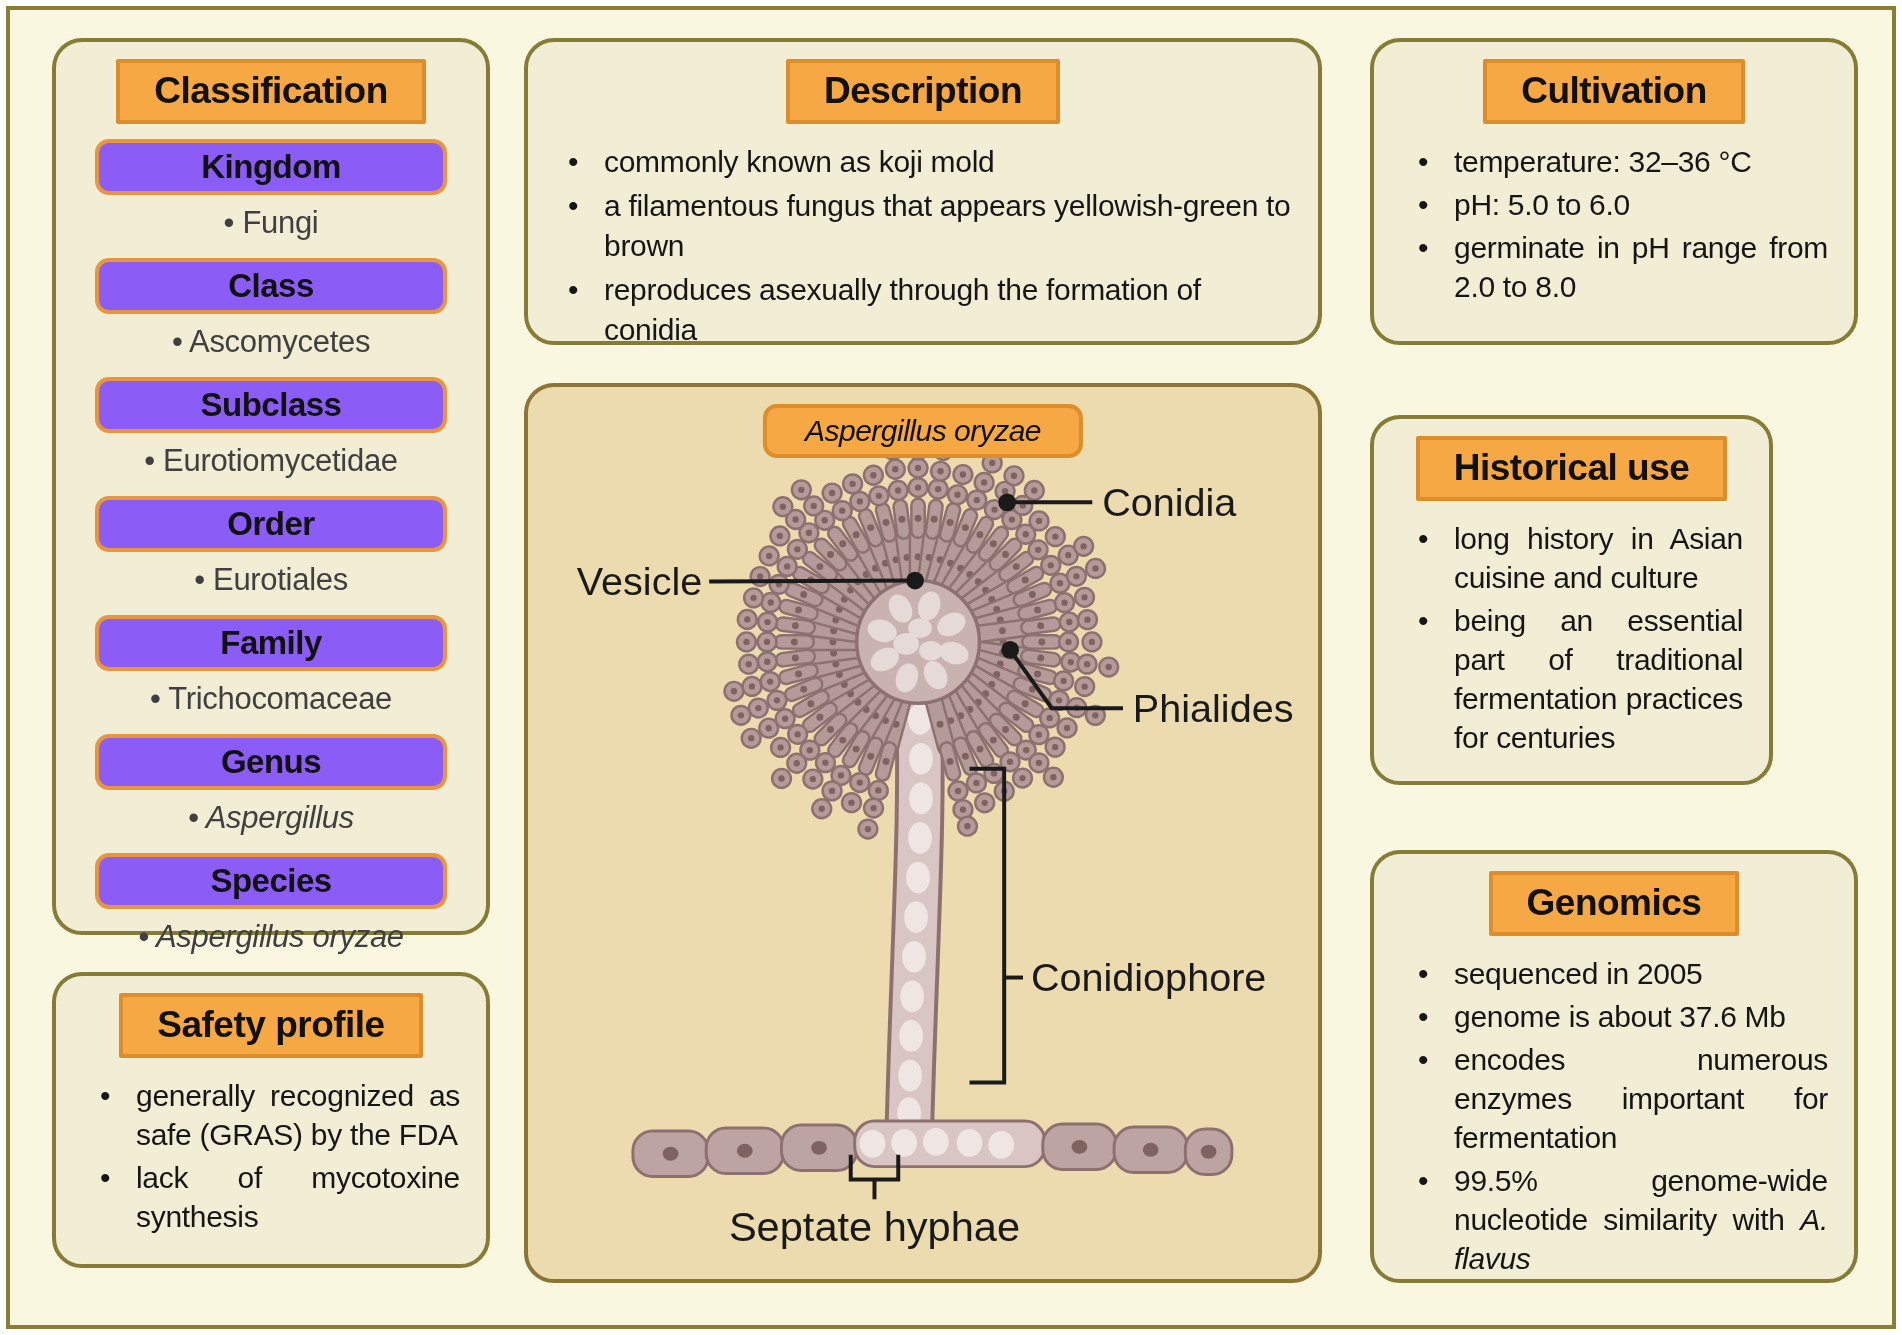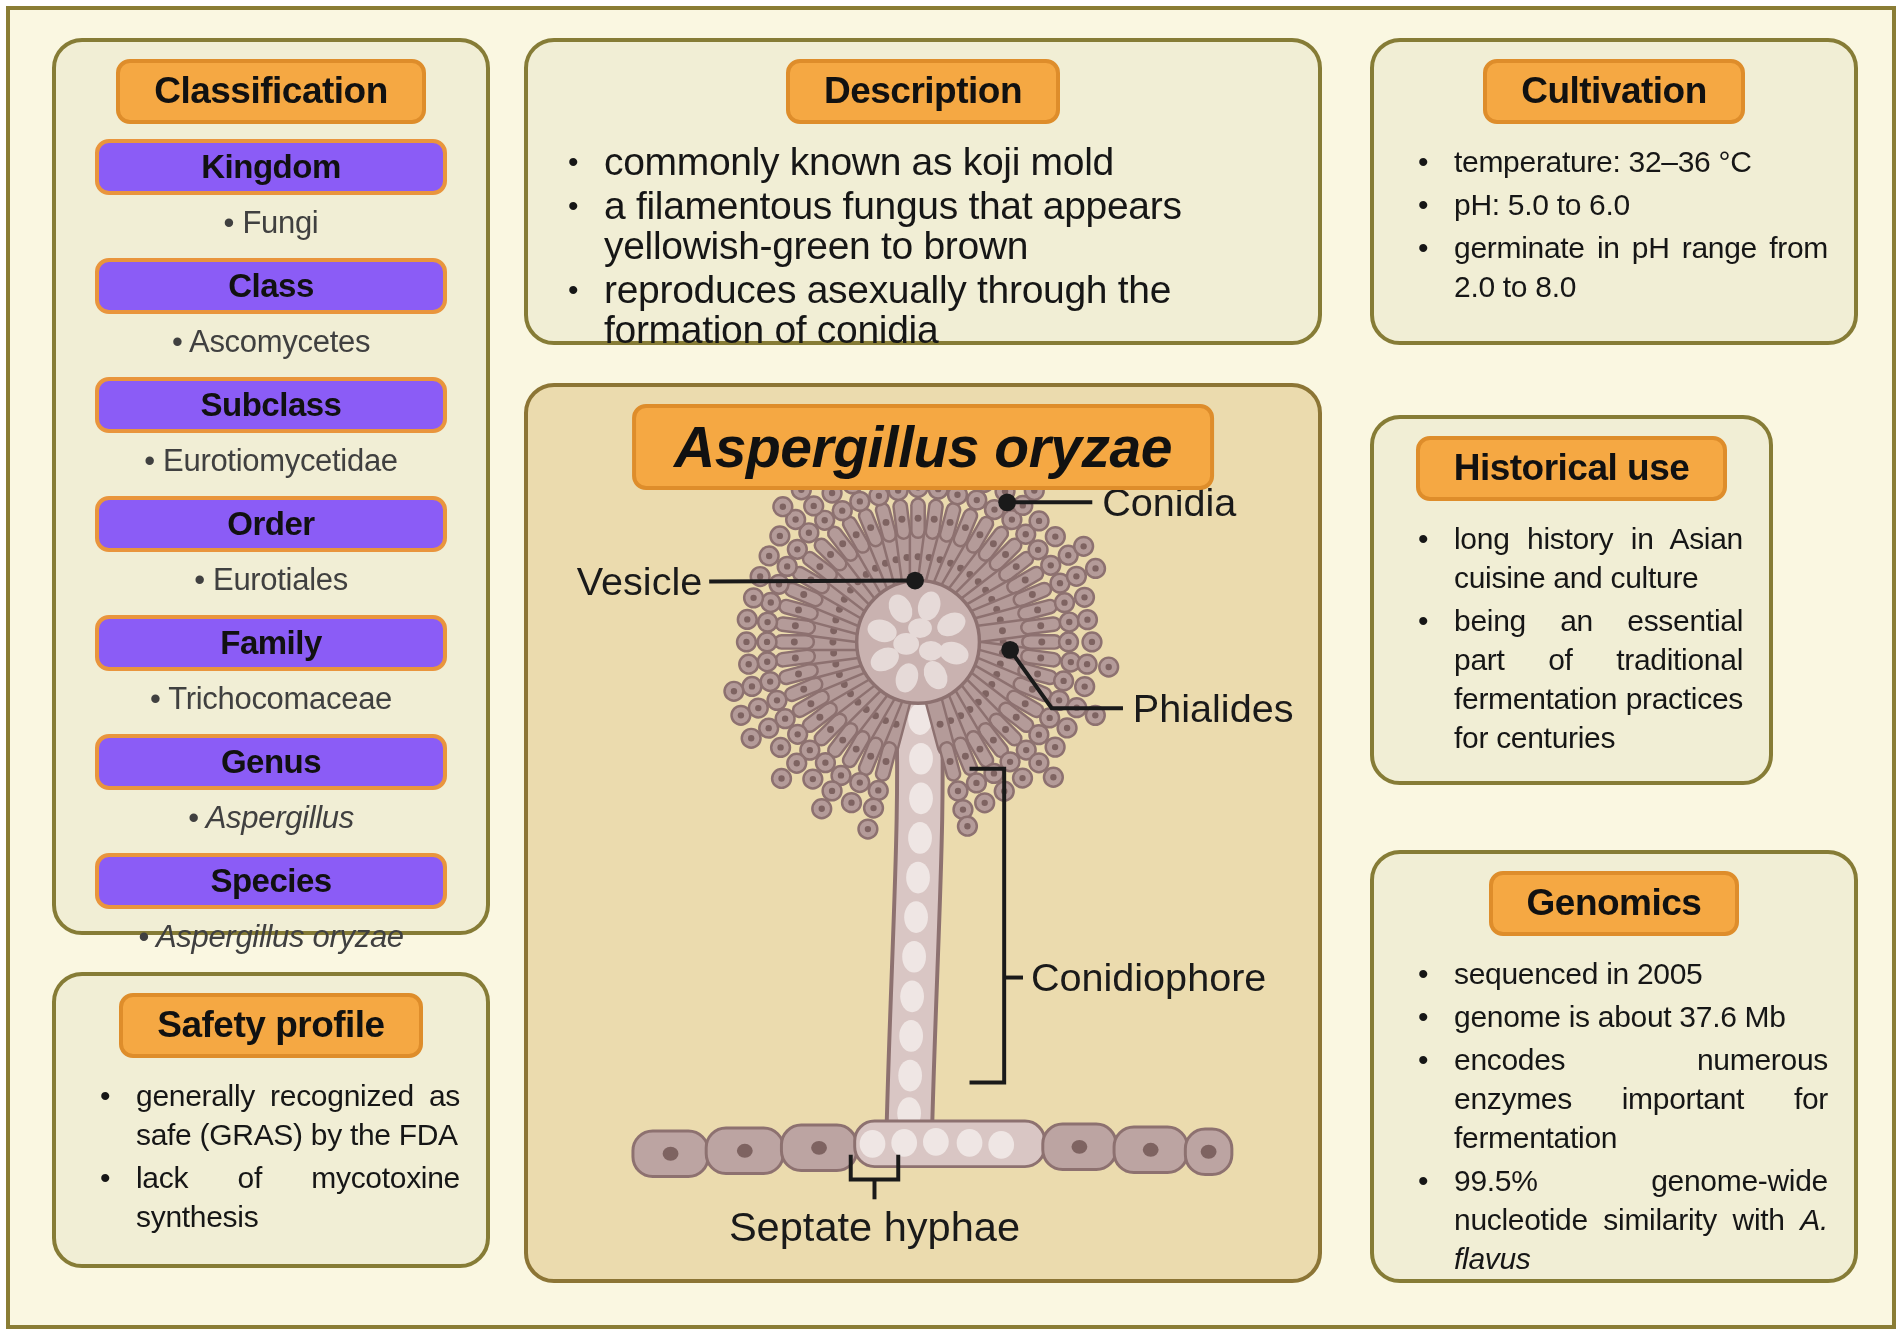--- a/index.html
+++ b/index.html
@@ -12,45 +12,45 @@
     position:absolute;left:6px;top:6px;right:6px;bottom:6px;
     border:4px solid #8a7d35;background:#faf7e1;
   }
   .panel{
     position:absolute;background:#f1eed5;border:4px solid #867c36;
     border-radius:30px;box-sizing:border-box;
   }
   .panel.tan{background:#ebdbae;border-color:#8c7535;}
   .hbadge{
     display:inline-block;background:#f5a843;border:4px solid #de8d2b;
-    border-radius:14px;padding:7px 34px;font-weight:bold;font-size:37px;
+    border-radius:2px;padding:7px 34px;font-weight:bold;font-size:37px;
     letter-spacing:-0.5px;line-height:1.15;color:#111;white-space:nowrap;
   }
   .badge-row{display:flex;justify-content:center;margin-top:17px;}
   .sub-badge{
     width:352px;height:56px;margin:15px auto 0 auto;background:#8b5cf6;
     border:4px solid #e9953d;border-radius:14px;box-sizing:border-box;
     display:flex;align-items:center;justify-content:center;
     font-weight:bold;font-size:33px;letter-spacing:-0.5px;color:#111;
   }
   .rank-value{
     margin-top:8px;height:40px;text-align:center;font-size:31px;line-height:40px;
     letter-spacing:-0.3px;color:#404040;
   }
   .rank-value.it{font-style:italic;}
   .bullets{padding:14px 26px 0 44px;}
   .bullet{display:flex;align-items:flex-start;margin-top:4px;}
   .bdot{flex:0 0 36px;font-size:30px;line-height:39px;}
   .btxt{flex:1 1 auto;font-size:30px;line-height:39px;letter-spacing:-0.3px;}
   .justify .btxt{text-align:justify;hyphens:auto;-webkit-hyphens:auto;}
-  .desc .btxt{font-size:39px;line-height:40px;}
+  .desc .btxt{font-size:30px;line-height:40px;}
   .title-badge{
     position:absolute;left:50%;top:17px;transform:translateX(-50%);
     background:#f5a843;border:4px solid #de8d2b;border-radius:14px;
-    padding:6px 38px;font-weight:bold;font-style:italic;font-size:57px;
+    padding:6px 38px;font-weight:normal;font-style:italic;font-size:30px;
     letter-spacing:-0.5px;white-space:nowrap;color:#111;
   }
   svg.org{position:absolute;left:0;top:0;width:100%;height:100%;}
 </style>
 </head>
 <body>
 
 <div class="frame"></div>
 
 <div class="panel" style="left:52px;top:38px;width:438px;height:897px;">

